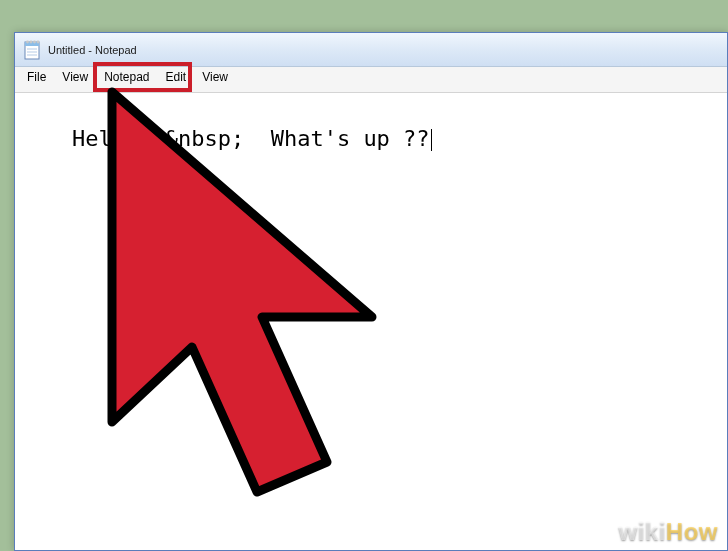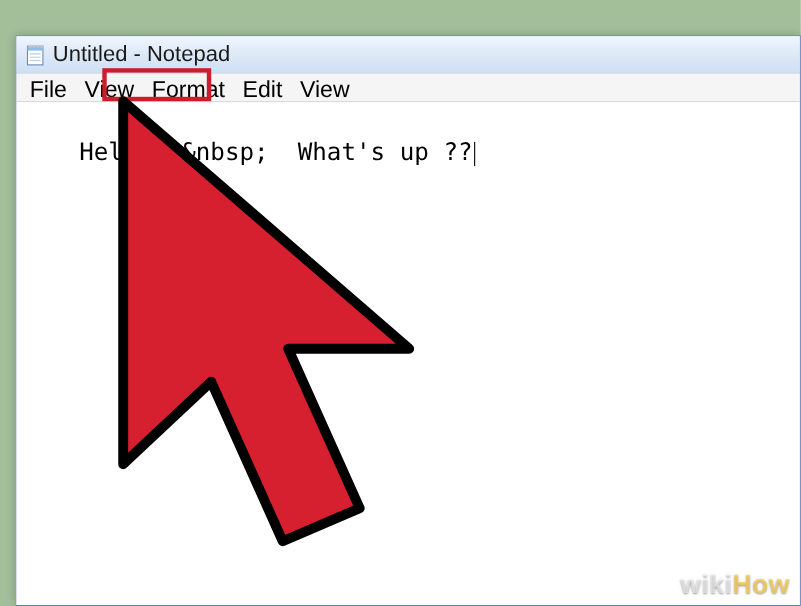--- a/index.html
+++ b/index.html
@@ -30,33 +30,33 @@
       padding: 0 8px;
     }
     .notepad-icon {
       width: 18px;
       height: 22px;
       margin-right: 7px;
       position: relative;
     }
     .notepad-icon svg { display: block; }
     .title-text {
-      font-size: 20px;
+      font-size: 11px;
       color: #1a1a1a;
     }
     .menubar {
       height: 26px;
       background: #f5f5f5;
       border-bottom: 1px solid #d4d4d4;
       display: flex;
       align-items: stretch;
       padding: 0 4px;
     }
     .menu-item {
-      font-size: 21px;
+      font-size: 12px;
       color: #000;
       padding: 3px 8px;
       cursor: default;
     }
     .editor {
       position: relative;
       width: 100%;
       height: calc(100% - 60px);
       background: #fff;
       padding: 4px 4px;
@@ -122,21 +122,21 @@
         <line x1="4" y1="10" x2="14" y2="10" stroke="#b5cbe6" stroke-width="1"></line>
         <line x1="4" y1="13" x2="14" y2="13" stroke="#b5cbe6" stroke-width="1"></line>
         <line x1="4" y1="16" x2="14" y2="16" stroke="#b5cbe6" stroke-width="1"></line>
       </svg>
     </span>
     <span class="title-text">Untitled - Notepad</span>
   </div>
   <div class="menubar">
     <div class="menu-item">File</div>
     <div class="menu-item">View</div>
-    <div class="menu-item">Format</div>
+    <div class="menu-item">Notepad</div>
     <div class="menu-item">Edit</div>
     <div class="menu-item">View</div>
   </div>
   <div class="editor">
     <span class="text-line">Hello! &amp;nbsp;  What's up ??</span><span class="caret"></span>
   </div>
 </div>
 
 <div class="highlight"></div>
 

